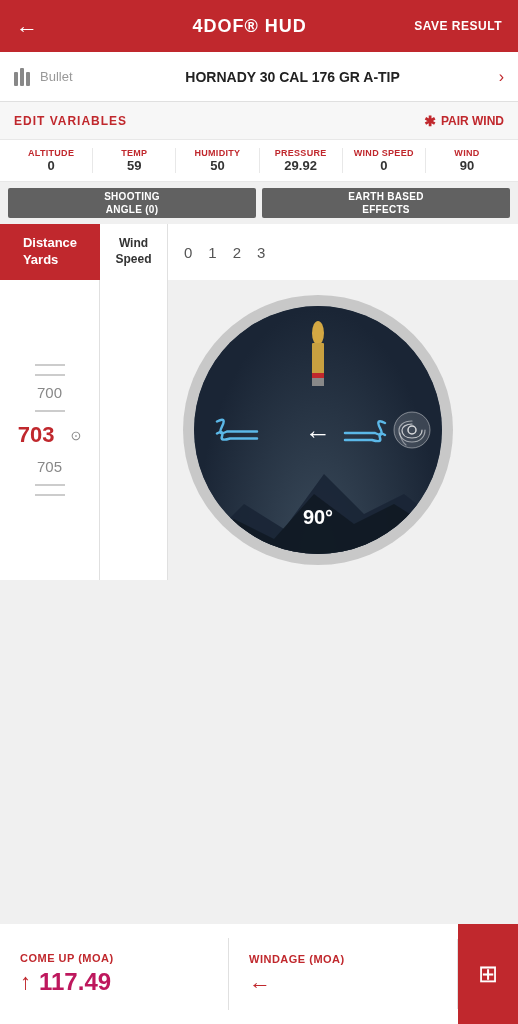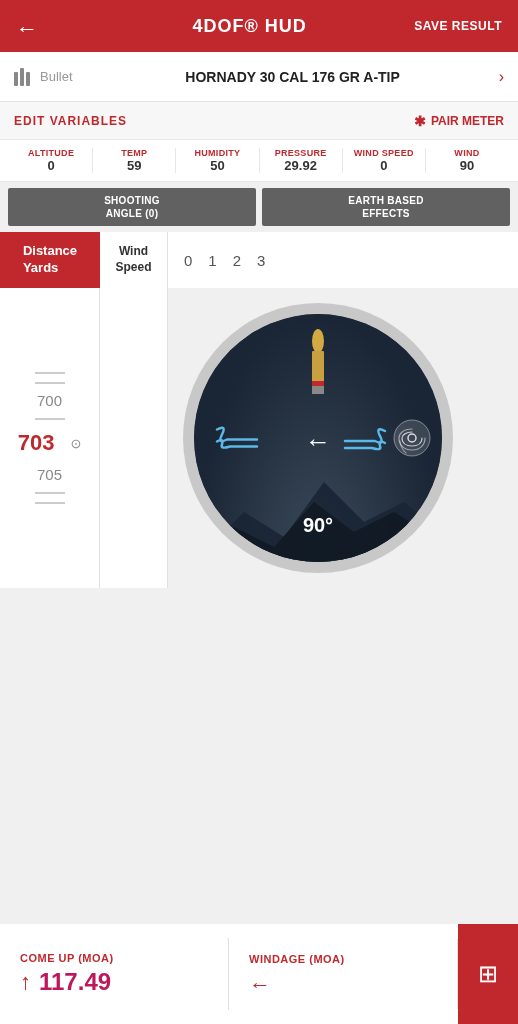--- a/index.html
+++ b/index.html
@@ -132,21 +132,21 @@
     .var-value {
       color: #333;
       font-size: 13px;
       font-weight: bold;
       display: block;
     }
 
     
     .buttons-row {
       display: flex;
-      height: 50px;
+      height: 42px;
       padding: 6px 8px;
       gap: 6px;
       background: #f0f0f0;
     }
     .action-btn {
       flex: 1;
       background: #616161;
       color: white;
       font-size: 10px;
       font-weight: bold;
@@ -375,21 +375,21 @@
   </div>
   <span class="bullet-label">Bullet</span>
   <span class="bullet-name">HORNADY 30 CAL 176 GR A-TIP</span>
   <span class="bullet-chevron">›</span>
 </div>
 
 <div class="edit-vars-row">
   <span class="edit-vars-label">EDIT VARIABLES</span>
   <div class="pair-meter">
     <span class="bluetooth-icon">✱</span>
-    <span>PAIR METER</span>
+    <span>PAIR WIND</span>
   </div>
 </div>
 
 <div class="vars-row">
   <div class="var-item">
     <span class="var-name">ALTITUDE</span>
     <span class="var-value">0</span>
   </div>
   <div class="var-item">
     <span class="var-name">TEMP</span>

